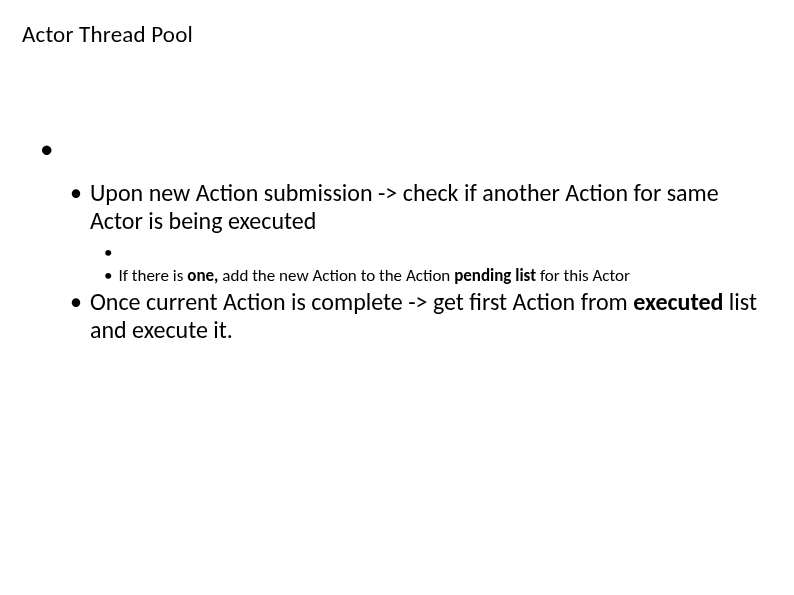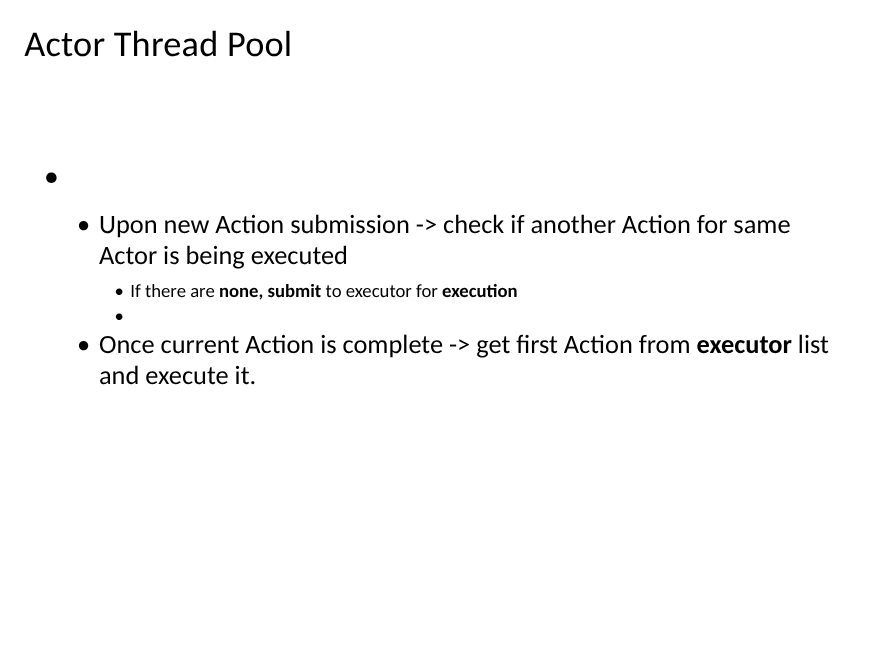--- a/index.html
+++ b/index.html
@@ -5,21 +5,21 @@
     * { margin: 0; padding: 0; box-sizing: border-box; }
     body {
       width: 794px;
       height: 595px;
       background: #fff;
       font-family: Calibri, "Segoe UI", Arial, sans-serif;
       color: #000;
       padding: 20px 22px;
     }
     .title {
-      font-size: 33px;
+      font-size: 23px;
       font-weight: 400;
       margin-bottom: 84px;
       letter-spacing: 0.2px;
     }
     .bullet-l1 {
       display: flex;
       align-items: flex-start;
       font-size: 27px;
       margin-left: 18px;
       margin-bottom: 14px;
@@ -59,23 +59,23 @@
   <span class="bullet-dot">•</span>
 </div>
 
 <div class="bullet-l2">
   <span class="bullet-dot">•</span>
   <span class="text">Upon new Action submission -&gt; check if another Action for same Actor is being executed</span>
 </div>
 
 <div class="bullet-l3">
   <span class="bullet-dot">•</span>
-  <span class="text"><span>If there are </span><span class="b">none, submit</span><span> to executor for </span><span class="b">execution</span></span>
 </div>
 
 <div class="bullet-l3">
   <span class="bullet-dot">•</span>
+  <span class="text"><span>If there is </span><span class="b">one,</span><span> add the new Action to the Action </span><span class="b">pending list</span><span> for this Actor</span></span>
 </div>
 
 <div class="bullet-l2">
   <span class="bullet-dot">•</span>
-  <span class="text"><span>Once current Action is complete -&gt; get first Action from </span><span class="b">executor</span><span> list and execute it.</span></span>
+  <span class="text"><span>Once current Action is complete -&gt; get first Action from </span><span class="b">executed</span><span> list and execute it.</span></span>
 </div>
 
 </body></html>

